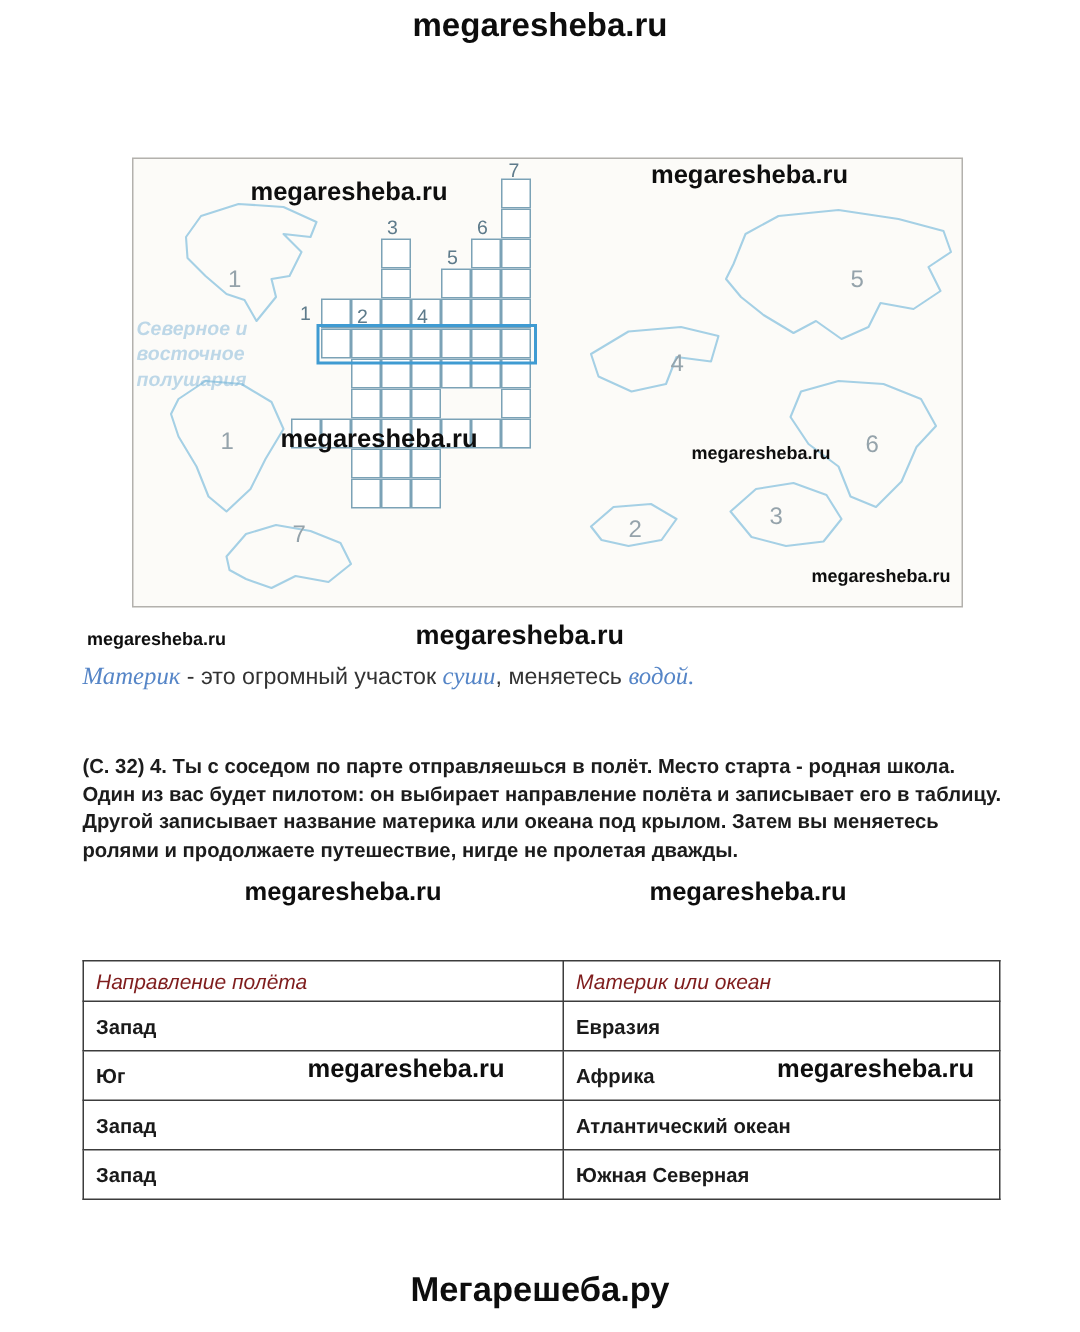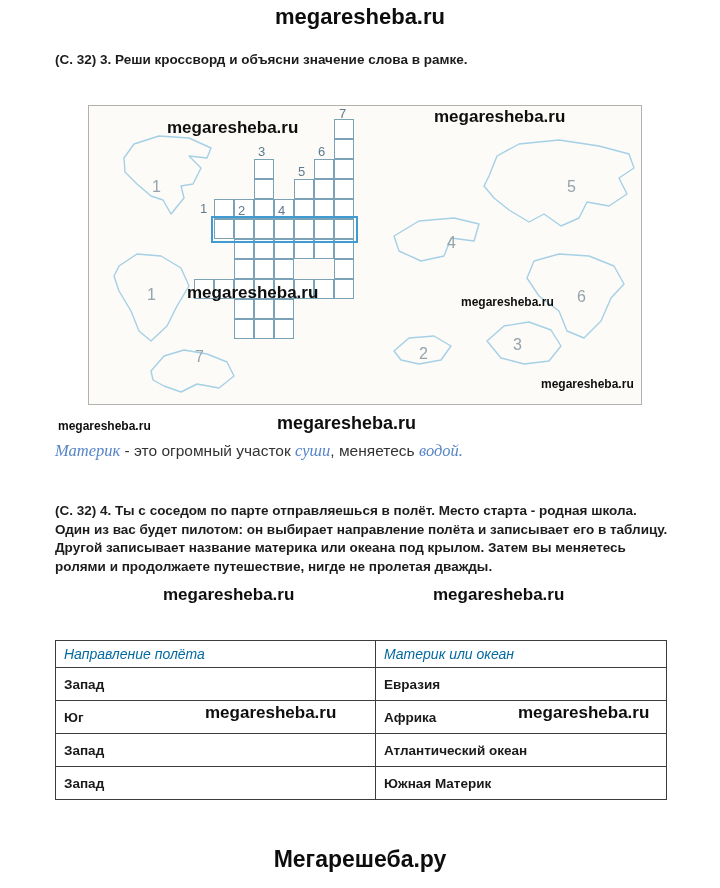--- a/index.html
+++ b/index.html
@@ -30,48 +30,52 @@
   .wm { position:absolute; font-weight:bold; color:#0e0e0e; z-index:4; white-space:nowrap; }
   .wm-lg { font-size:17px; }
   .wm-md { font-size:18px; }
   .wm-sm { font-size:12px; }
   .definition { position:absolute; left:55px; top:441px; font-size:15.5px; color:#333; }
   .blue-word { color:#5585c7; font-style:italic; font-family:"Liberation Serif", serif; font-size:16.5px; }
   .flight-table { position:absolute; left:55px; top:640px; width:612px;
     border-collapse:collapse; }
   .flight-table th, .flight-table td { border:1px solid #3c3c3c; text-align:left;
     padding:4px 8px; vertical-align:middle; }
-  .flight-table th { font-style:italic; font-weight:normal; font-size:14px; height:27px; color:#0369a1; }
+  .flight-table th { font-style:italic; font-weight:normal; font-size:14px; height:27px; color:#7f1d1d; }
   .flight-table td { font-weight:bold; font-size:13.5px; height:33px; }
   .col-dir { width:320px; }
   .footer-title { position:absolute; top:846px; left:0; width:100%; text-align:center;
     font-size:23px; font-weight:bold; color:#0d0d0d; }
 </style>
 </head>
 <body>
 
 <div class="page">
 
   <div class="site-title">megaresheba.ru</div>
 
-  <div class="task-text task3">(С. 32) 3. Реши кроссворд и объясни значение слова в рамке.</div>
 
   <div class="scan-box">
 
     <svg class="continents" width="552" height="298" viewBox="0 0 552 298">
       <path d="M35,52 L45,38 L70,30 L100,32 L122,42 L118,52 L100,50 L112,62 L104,78 L92,80 L95,92 L82,108 L74,94 L62,90 L48,78 L36,66 Z"></path>
       <path d="M400,70 L408,50 L430,38 L470,34 L510,40 L540,48 L545,62 L530,72 L538,88 L520,100 L498,96 L490,112 L472,120 L455,108 L440,116 L420,104 L405,92 L395,80 Z"></path>
       <path d="M305,130 L330,115 L365,112 L390,118 L385,135 L362,132 L355,150 L332,155 L310,145 Z"></path>
       <path d="M30,160 L48,148 L72,150 L92,162 L100,180 L88,200 L78,220 L62,235 L50,225 L42,205 L30,185 L25,170 Z"></path>
       <path d="M445,155 L470,148 L500,150 L525,160 L535,178 L522,192 L512,215 L495,232 L478,225 L470,205 L450,190 L438,172 Z"></path>
       <path d="M398,235 L415,220 L440,216 L462,224 L472,240 L460,255 L435,258 L412,252 Z"></path>
       <path d="M305,245 L320,232 L345,230 L362,240 L352,254 L330,258 L312,254 Z"></path>
       <path d="M62,265 L75,250 L95,244 L118,248 L138,256 L145,270 L130,282 L108,278 L92,286 L75,280 L64,274 Z"></path>
     </svg>
 
+    <div class="bleed">
+      <div>Северное и</div>
+      <div>восточное</div>
+      <div>полушария</div>
+    </div>
 
     <div>
         <div class="cw-cell" style="left: 245px; top: 13px;"></div>
         <div class="cw-cell" style="left: 245px; top: 33px;"></div>
         <div class="cw-cell" style="left: 245px; top: 53px;"></div>
         <div class="cw-cell" style="left: 245px; top: 73px;"></div>
         <div class="cw-cell" style="left: 245px; top: 93px;"></div>
         <div class="cw-cell" style="left: 245px; top: 113px;"></div>
         <div class="cw-cell" style="left: 245px; top: 133px;"></div>
         <div class="cw-cell" style="left: 245px; top: 153px;"></div>
@@ -180,21 +184,21 @@
       <tr>
         <td>Юг</td>
         <td>Африка</td>
       </tr>
       <tr>
         <td>Запад</td>
         <td>Атлантический океан</td>
       </tr>
       <tr>
         <td>Запад</td>
-        <td>Южная Материк</td>
+        <td>Южная Северная</td>
       </tr>
     </tbody>
   </table>
 
   <span class="wm wm-lg" style="left:205px; top:703px;">megaresheba.ru</span>
   <span class="wm wm-lg" style="left:518px; top:703px;">megaresheba.ru</span>
 
   <div class="footer-title">Мегарешеба.ру</div>
 
 </div>

